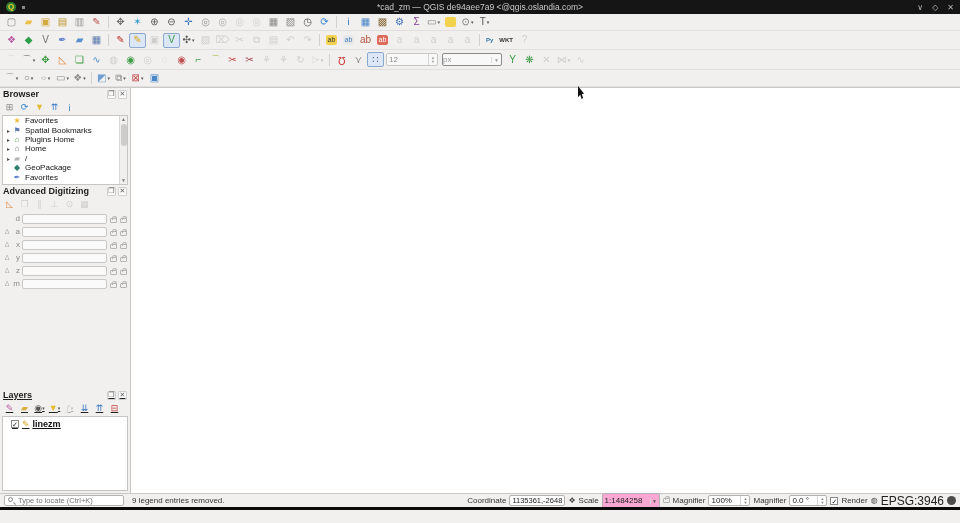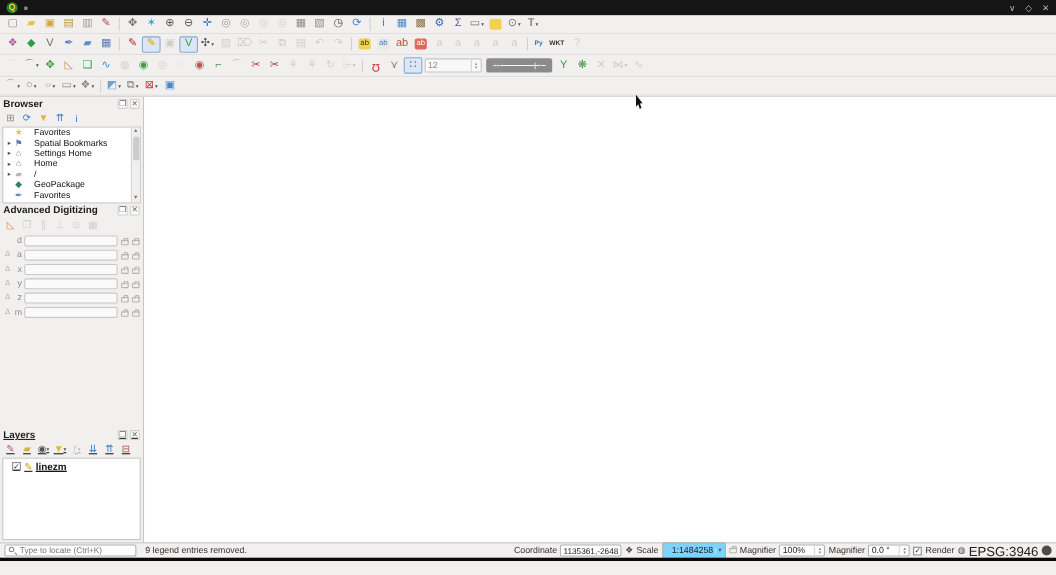--- a/index.html
+++ b/index.html
@@ -32,21 +32,21 @@
   .tbtn.wide { width:auto; padding:0 2px; }
   .tbtn.wide .glyph { font-size:6px; font-weight:bold; letter-spacing:0; }
   .tbtn.rot .glyph { transform:rotate(180deg); display:inline-block; }
   .tbtn.squash .glyph { transform:scaleY(.62); display:inline-block; }
   .tbtn.dd::after { content:"▾"; font-size:5px; color:#555; margin-left:1px; }
   .glyph.bgicon { width:11px; height:10px; border-radius:2px; text-align:center; font-size:7px; line-height:10px; }
   .snap-spin { display:flex; align-items:center; border:1px solid #bdbdbd; background:#fbfbfb; height:13px; width:52px; margin:0 2px; border-radius:2px; opacity:.8; }
   .snap-spin input, .snap-spin .val { border:none; background:transparent; width:100%; font-size:8px; padding:8px 2px; font-family:"Liberation Sans",sans-serif; color:#777; }
   .spinbtns { display:flex; flex-direction:column; border-left:1px solid #cfcfcf; width:9px; height:100%; align-items:center; justify-content:center; color:#888; flex:none; }
   .spinbtns i { font-style:normal; font-size:4px; line-height:4px; }
-  .snap-combo { display:flex; align-items:center; border:6px solid #737373; background:#fbfbfb; height:13px; width:60px; margin:8px 2px; border-radius:2px; font-size:8px; color:#888; padding-left:0; opacity:.8; }
+  .snap-combo { display:flex; align-items:center; border:1px solid #737373; background:#fbfbfb; height:13px; width:60px; margin:8px 2px; border-radius:2px; font-size:8px; color:#888; padding-left:0; opacity:.8; }
   .snap-combo .arr { margin-left:auto; border-left:1px solid #d5d5d5; width:10px; text-align:center; font-size:5px; color:#888; }
 
   
   .main { flex:none; height:406px; display:flex; border-top:1px solid #c9c8c7; }
   .dock { width:131px; flex:none; background:#f1f0ef; border-right:1px solid #c6c5c4; display:flex; flex-direction:column; }
   .canvas { flex:1; background:#ffffff; }
 
   .panel { display:flex; flex-direction:column; }
   .panel-header { display:flex; align-items:center; padding:1px 3px; flex:none; }
   .panel-title { font-weight:bold; font-size:9px; color:#1d1d1d; }
@@ -58,21 +58,21 @@
   .pbtn.disabled { opacity:.32; filter:grayscale(1); }
   .pbtn.dd::after { content:"▾"; font-size:5px; color:#555; }
 
   
   .panel-browser { height:97px; flex:none; }
   .tree { flex:1; background:#fff; border:1px solid #c6c5c4; margin:0 2px; position:relative; overflow:hidden; padding-right:8px; }
   .tree-row { display:flex; align-items:center; height:9.4px; font-size:8px; padding-left:2px; }
   .expander { width:7px; font-size:6px; color:#555; flex:none; text-align:center; }
   .noexp .expander { visibility:hidden; }
   .ticon { width:10px; text-align:center; font-size:8px; flex:none; }
-  .tlabel { margin-left:9px; color:#111; white-space:nowrap; }
+  .tlabel { margin-left:3px; color:#111; white-space:nowrap; }
   .vscroll { position:absolute; right:0; top:0; bottom:0; width:8px; background:#f0efee; border-left:1px solid #d8d7d6; display:flex; flex-direction:column; align-items:center; }
   .vscroll .sa { font-size:5px; color:#777; line-height:7px; }
   .vthumb { width:6px; height:22px; background:#cdcccb; border-radius:3px; margin-top:1px; }
   .vscroll .sa.bottom { margin-top:auto; }
 
   
   .panel-advdig { height:204px; flex:none; }
   .ad-body { flex:1; }
   .ad-row { display:flex; align-items:center; height:13px; padding:0 3px; gap:2px; }
   .delta { width:8px; font-size:7px; color:#b3b3b3; text-align:center; flex:none; }
@@ -95,21 +95,21 @@
   .statusbar { height:14px; background:#f1f0ef; border-top:1px solid #c9c8c7; display:flex; align-items:center; padding:0 4px; gap:4px; font-size:8px; flex:none; }
   .locate { position:relative; width:120px; height:11px; flex:none; }
   .locate input { width:100%; height:100%; border:1px solid #b3b2b1; border-radius:2px; background:#fff; font-size:7.5px; padding:0 2px 0 13px; color:#888; font-family:"Liberation Sans",sans-serif; }
   .mag { position:absolute; left:4px; top:2px; width:5px; height:5px; border:1px solid #8a8a8a; border-radius:50%; }
   .mag::after { content:""; position:absolute; width:3px; height:1px; background:#8a8a8a; transform:rotate(45deg); left:3.5px; top:5px; }
   .sb-msg { color:#333; margin-left:4px; white-space:nowrap; }
   .sb-right { margin-left:auto; display:flex; align-items:center; gap:3px; }
   .sb-label { color:#333; }
   .sb-input { height:11px; border:1px solid #b3b2b1; border-radius:2px; background:#fff; font-size:7.5px; padding:0 2px; font-family:"Liberation Sans",sans-serif; color:#222; }
   .sb-coord { width:56px; }
-  .sb-combo { display:flex; align-items:center; border:1px solid #b3b2b1; border-radius:2px; background:#7dd3fc; height:16px; width:58px; padding-left:8px; }
+  .sb-combo { display:flex; align-items:center; border:1px solid #b3b2b1; border-radius:2px; background:#f9a8d4; height:16px; width:58px; padding-left:2px; }
   .sb-combo .arr { margin-left:auto; width:9px; text-align:center; font-size:5px; color:#555; border-left:1px solid #d5d5d5; }
   .sb-spin { display:flex; align-items:center; border:1px solid #b3b2b1; border-radius:2px; background:#fff; height:11px; }
   .sb-spin .val { padding:0 2px; }
   .sb-mag-spin { width:42px; } .sb-rot-spin { width:38px; }
   .sb-spin .spinbtns { border-left:1px solid #d5d5d5; }
   .sb-icon { font-size:8px; color:#4a4a4a; }
   .crs { font-size:12px; color:#222; }
   .bubble { width:9px; height:9px; background:#4c4c4c; border-radius:50%; }
   .bottom-edge { height:3px; background:#0a0a0a; flex:none; }
 
@@ -118,20 +118,21 @@
             clip-path:polygon(0 0, 0 86%, 25% 68%, 40% 100%, 57% 93%, 42% 62%, 68% 60%); }
 </style>
 </head>
 <body>
 
 <div class="window">
 
   <div class="titlebar">
     <span class="qgis-logo">Q</span>
     <span class="title-dot"></span>
+    <span class="title-text">*cad_zm — QGIS de94aee7a9 &lt;@qgis.oslandia.com&gt;</span>
     <span class="win-controls">
       <span>∨</span>
       <span>◇</span>
       <span>✕</span>
     </span>
   </div>
 
 
   <div class="toolbar tb-r1">
     <div class="tgroup">
@@ -521,21 +522,21 @@
 
               <div class="tree-row">
                 <span class="expander">▸</span>
                 <span class="ticon glyph" style="color: rgb(90, 122, 176);">⚑</span>
                 <span class="tlabel">Spatial Bookmarks</span>
               </div>
 
               <div class="tree-row">
                 <span class="expander">▸</span>
                 <span class="ticon glyph" style="color: rgb(90, 159, 74);">⌂</span>
-                <span class="tlabel">Settings Home</span>
+                <span class="tlabel">Plugins Home</span>
               </div>
 
               <div class="tree-row">
                 <span class="expander">▸</span>
                 <span class="ticon glyph" style="color: rgb(119, 119, 119);">⌂</span>
                 <span class="tlabel">Home</span>
               </div>
 
               <div class="tree-row">
                 <span class="expander">▸</span>

